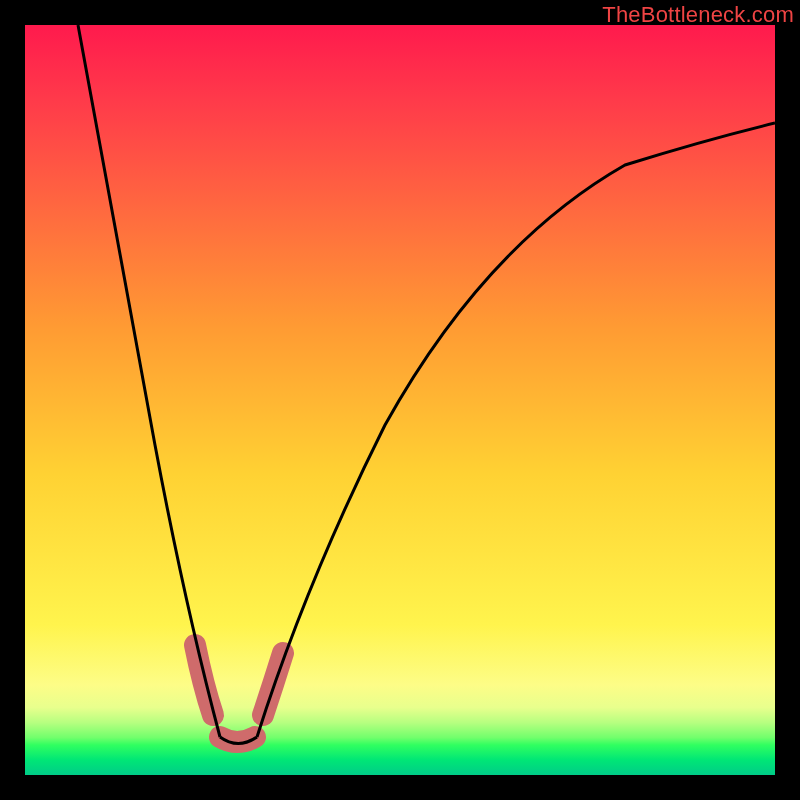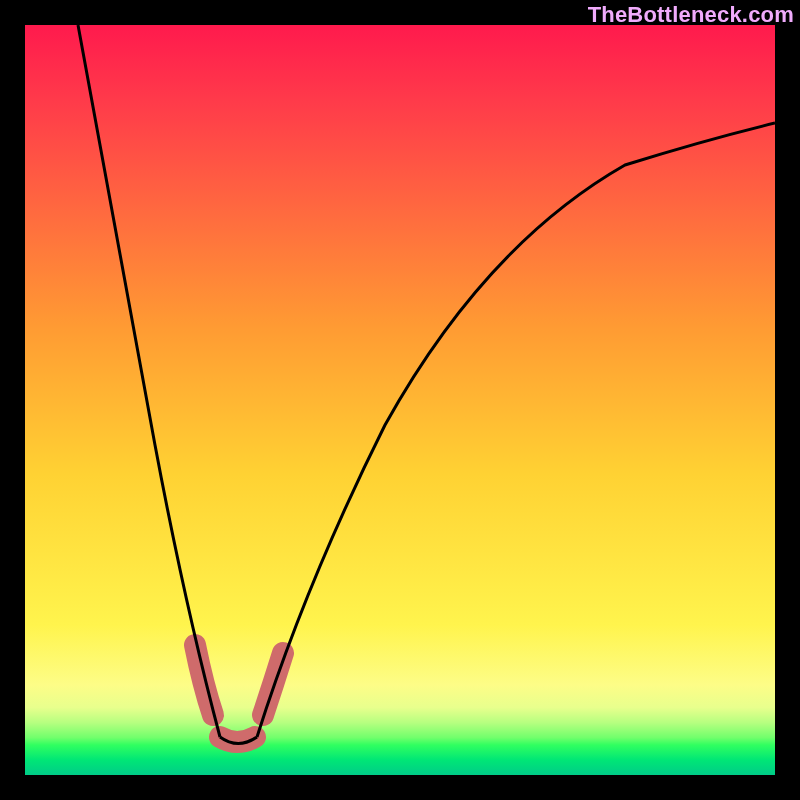--- a/index.html
+++ b/index.html
@@ -29,23 +29,23 @@
       #b7ff80 93%,
       #72ff6c 95%,
       #30ff60 96%,
       #00e676 98%,
       #00cc88 100%);
   }
   .watermark {
     position: absolute;
     top: 2px;
     right: 6px;
-    color: #f0abfc;
+    color: #ef4444;
     font-size: 22px;
-    font-weight: 700;
+    font-weight: 400;
     letter-spacing: 0.2px;
     margin-left: 31px;
   }
   svg.curves {
     position: absolute;
     left: 0;
     top: 0;
     width: 750px;
     height: 750px;
   }

